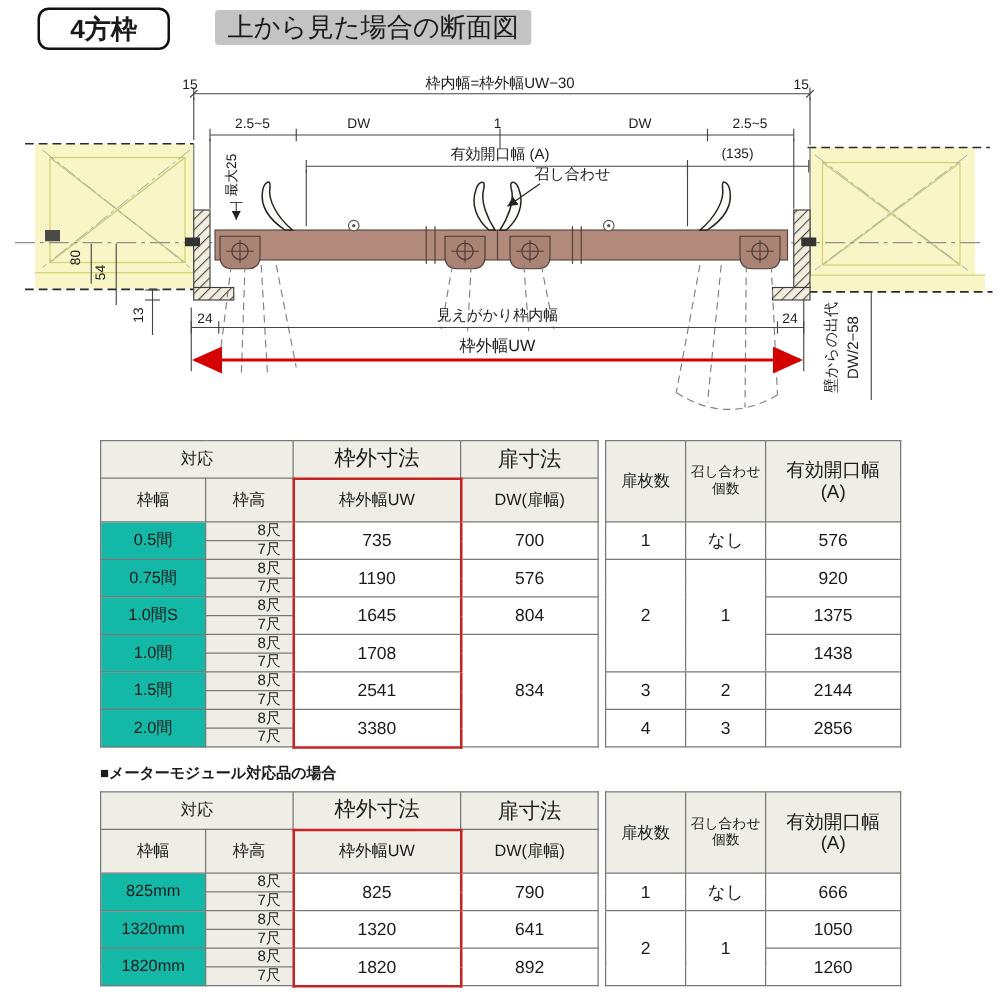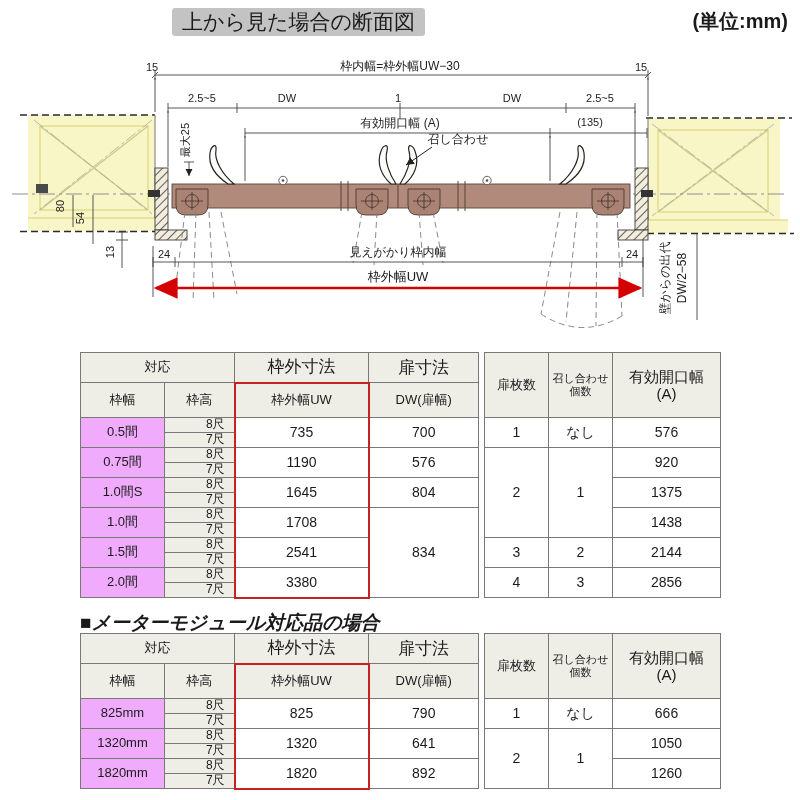--- a/index.html
+++ b/index.html
@@ -18,41 +18,41 @@
   
   table.spec{position:absolute;left:80px;border-collapse:collapse;table-layout:fixed;width:640px;
              font-size:13px;}
   table.spec td,table.spec th{border:1px solid #787878;text-align:center;vertical-align:middle;
              padding:0;line-height:1.15;font-weight:normal;}
   table.spec .hbg{background:#eeede6;}
   table.spec .big{font-size:17px;}
   table.spec .mid{font-size:15px;margin-top:48px;}
   table.spec .sml{font-size:11px;}
   table.spec .sub{font-size:12px;background:#eeede6;padding-left:32px;}
-  table.spec .wcol{background:#f0abfc;font-size:13px;margin-left:32px;}
+  table.spec .wcol{background:#14b8a6;font-size:13px;margin-left:32px;}
   table.spec .val{font-size:14px;background:#fff;}
   table.spec td.gap{border:none;background:#fff;}
   .red-l{border-left:2.5px solid #c62222 !important;}
   .red-r{border-right:2.5px solid #c62222 !important;}
   .red-t{border-top:2.5px solid #c62222 !important;}
   .red-b{border-bottom:2.5px solid #c62222 !important;}
   #t1{top:352px;}
-  #sec2{position:absolute;left:80px;top:610px;font-size:19px;font-weight:600;font-style:italic;}
+  #sec2{position:absolute;left:80px;top:610px;font-size:12px;font-weight:600;}
   #t2{top:633px;}
   .hr1{height:30px;}
   .hr2{height:35px;border-radius:17px;}
   .dr{height:15px;}
 </style>
 </head>
 <body>
 
 <div id="page">
 
+  <div class="badge">4方枠</div>
   <div class="title">上から見た場合の断面図</div>
-  <div class="unit">(単位:mm)</div>
 
   <svg id="diag" width="800" height="302" viewBox="0 0 800 302">
     <defs>
       <pattern id="hatch" width="6" height="6" patternUnits="userSpaceOnUse" patternTransform="rotate(45)">
         <rect width="6" height="6" fill="#f2eddd"></rect>
         <line x1="0" y1="0" x2="0" y2="6" stroke="#4c4c4c" stroke-width="1.8"></line>
       </pattern>
       <marker id="aR" markerWidth="11" markerHeight="9" refX="9" refY="4.5" orient="auto-start-reverse">
         <path d="M0,0 L10,4.5 L0,9 z" fill="#d40000"></path>
       </marker>

